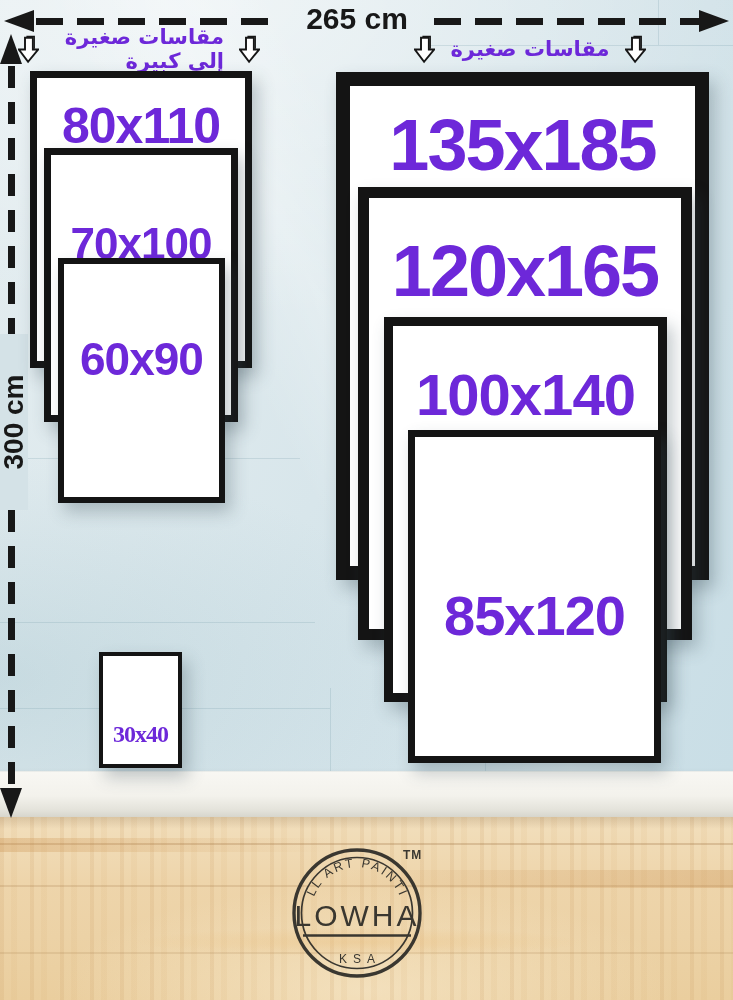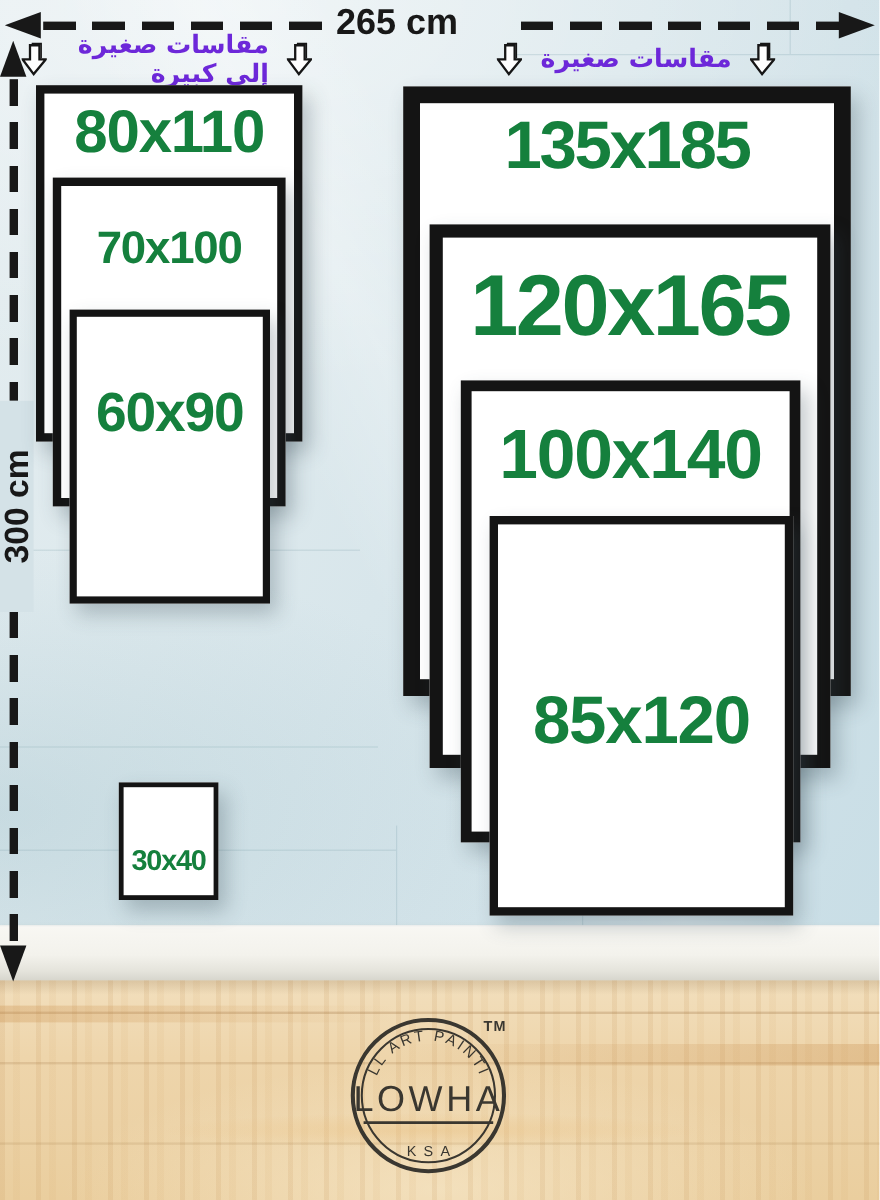--- a/index.html
+++ b/index.html
@@ -29,21 +29,21 @@
       linear-gradient(180deg,#f2dfbd 0%,#eed5ab 35%,#ecd2a6 65%,#eace9e 100%);}
   .plank-seam{position:absolute;left:0;width:733px;height:2px;background:rgba(150,105,55,.26);}
   .streak{position:absolute;}
   .h-head-left,.h-head-right,.v-head-up,.v-head-down{position:absolute;width:0;height:0;}
   .h-head-left{left:4px;top:10px;border-top:11px solid transparent;border-bottom:11px solid transparent;border-right:30px solid #181818;}
   .h-head-right{left:699px;top:10px;border-top:11px solid transparent;border-bottom:11px solid transparent;border-left:30px solid #181818;}
   .h-line{position:absolute;top:18px;height:7px;
       background:repeating-linear-gradient(to right,#181818 0 27px,rgba(0,0,0,0) 27px 41px);}
   .h-line.a{left:36px;width:244px;}
   .h-line.b{left:434px;width:266px;}
-  .h-measure-label{position:absolute;left:280px;top:2px;width:154px;text-align:left;
+  .h-measure-label{position:absolute;left:280px;top:2px;width:154px;text-align:center;
       font-size:30px;font-weight:700;letter-spacing:0;color:#181818;}
   .v-head-up{left:0px;top:34px;border-left:11px solid transparent;border-right:11px solid transparent;border-bottom:30px solid #181818;}
   .v-head-down{left:0px;top:788px;border-left:11px solid transparent;border-right:11px solid transparent;border-top:30px solid #181818;}
   .v-line{position:absolute;left:8px;width:7px;
       background:repeating-linear-gradient(to bottom,#181818 0 22px,rgba(0,0,0,0) 22px 36px);}
   .v-line.a{top:66px;height:268px;}
   .v-line.b{top:510px;height:276px;}
   .v-measure-label{position:absolute;left:-74px;top:408px;width:176px;height:28px;line-height:28px;
       text-align:center;font-size:28px;font-weight:700;color:#181818;background:#d4e2e7;
       transform:rotate(-90deg);}
@@ -53,35 +53,35 @@
       justify-content:center;gap:15px;direction:rtl;
       font-family:"DejaVu Sans",sans-serif;font-weight:700;font-size:21px;color:#6d28d9;}
   .gl-left{left:18px;width:242px;}
   .gl-right{left:408px;width:244px;}
   .dn-arrow{flex:0 0 auto;}
 
   
   .frame{position:absolute;box-sizing:border-box;background:#ffffff;border-style:solid;
       border-color:#141414;box-shadow:6px 9px 16px rgba(55,75,85,.30);}
   .size-label{position:absolute;left:0;right:0;text-align:center;line-height:1;
-      font-weight:700;color:#15803d;letter-spacing:-1px;}
+      font-weight:700;color:#6d28d9;letter-spacing:-1px;margin-top:16px;}
   .f-l1{left:30px;top:71px;width:222px;height:297px;border-width:7px;z-index:1;}
   .f-l1 .size-label{top:7px;font-size:50px;}
   .f-l2{left:44px;top:148px;width:194px;height:274px;border-width:7px;z-index:2;}
-  .f-l2 .size-label{top:33px;font-size:38px;}
+  .f-l2 .size-label{top:51px;font-size:44px;}
   .f-l3{left:58px;top:258px;width:167px;height:245px;border-width:6px;z-index:3;}
   .f-l3 .size-label{top:56px;font-size:46px;}
   .f-l4{left:73px;top:404px;width:136px;height:172px;border-width:5px;z-index:4;}
   .f-l4 .size-label{top:42px;font-size:38px;}
   .f-l5{left:85px;top:517px;width:110px;height:161px;border-width:5px;z-index:5;}
   .f-l5 .size-label{top:63px;font-size:31px;}
-  .f-l6{left:99px;top:652px;width:83px;height:98px;border-width:4px;z-index:6;}
+  .f-l6{left:99px;top:652px;width:83px;height:116px;border-width:4px;z-index:6;font-family:Liberation Serif, serif;}
   .f-l6 .size-label{top:50px;font-size:24px;}
   .f-r1{left:336px;top:72px;width:373px;height:508px;border-width:14px;z-index:1;}
-  .f-r1 .size-label{top:7px;font-size:56px;letter-spacing:-2px;}
+  .f-r1 .size-label{top:7px;font-size:72px;letter-spacing:-2px;}
   .f-r2{left:358px;top:187px;width:334px;height:453px;border-width:11px;z-index:2;}
   .f-r2 .size-label{top:21px;font-size:72px;letter-spacing:-2px;}
   .f-r3{left:384px;top:317px;width:283px;height:385px;border-width:9px;z-index:3;}
   .f-r3 .size-label{top:24px;font-size:58px;}
   .f-r4{left:408px;top:430px;width:253px;height:333px;border-width:7px;z-index:4;}
   .f-r4 .size-label{top:135px;font-size:56px;}
 
   
   .stamp{position:absolute;left:277px;top:833px;width:160px;height:160px;opacity:.92;z-index:8;}
 </style>

